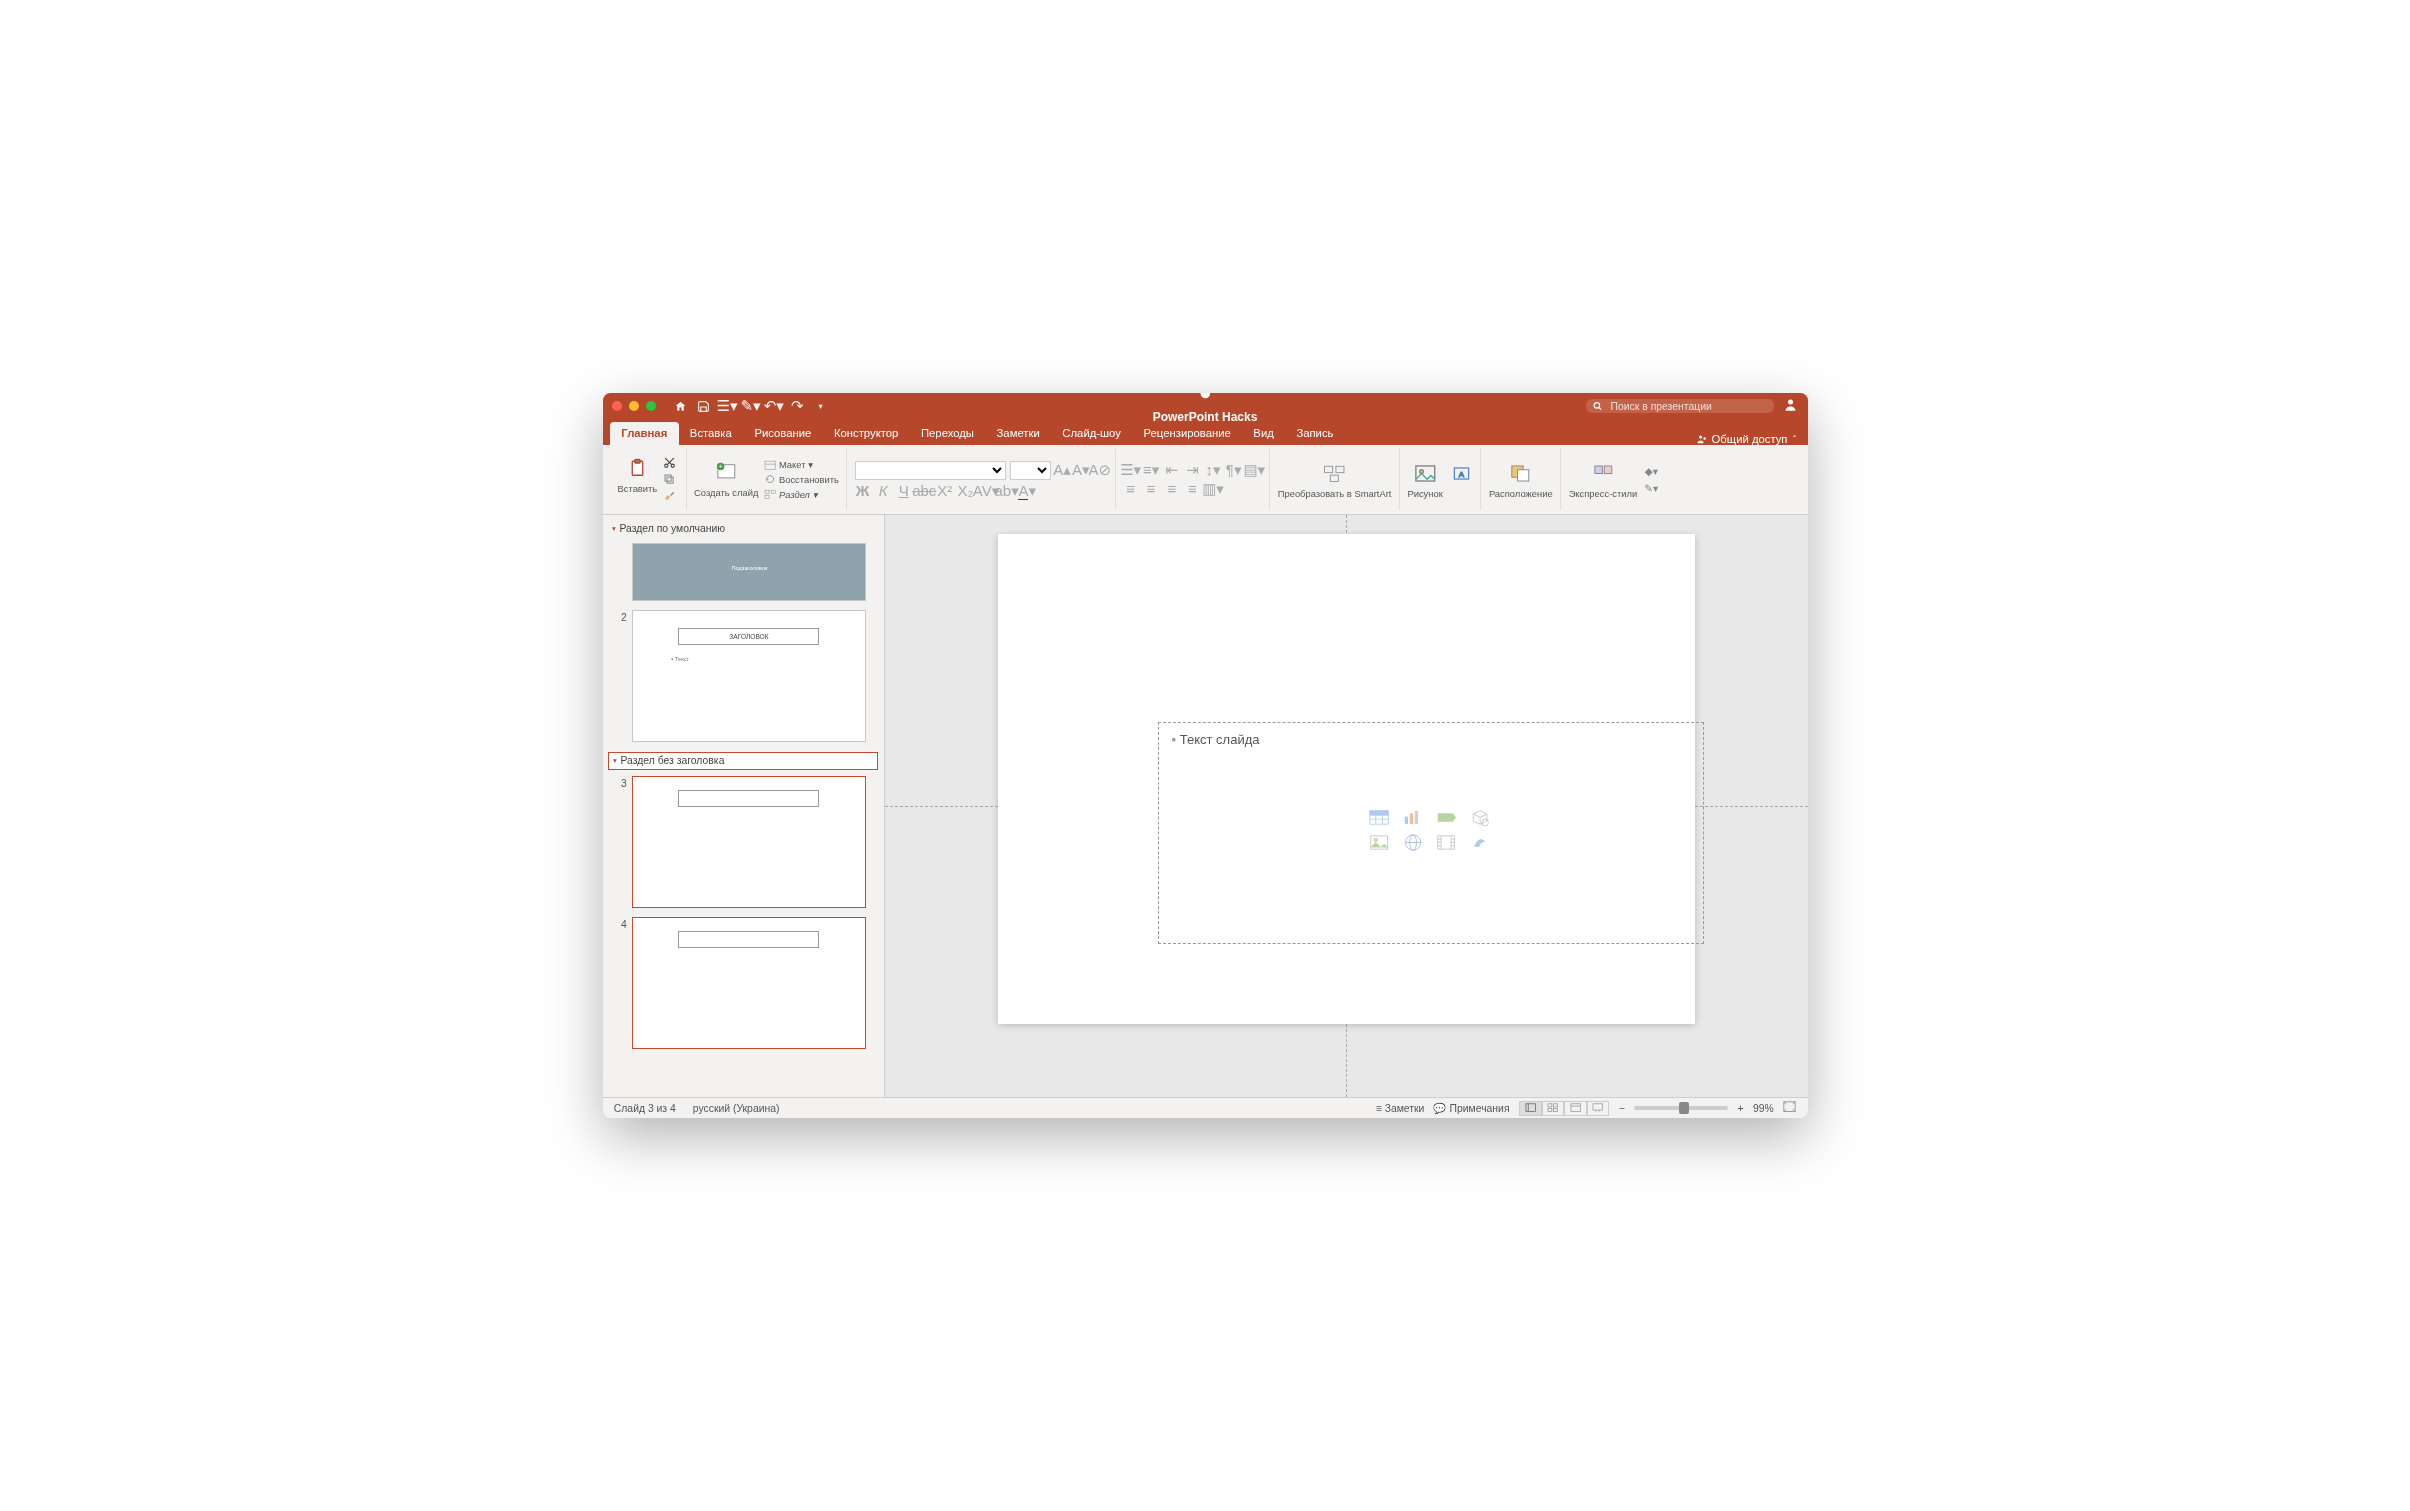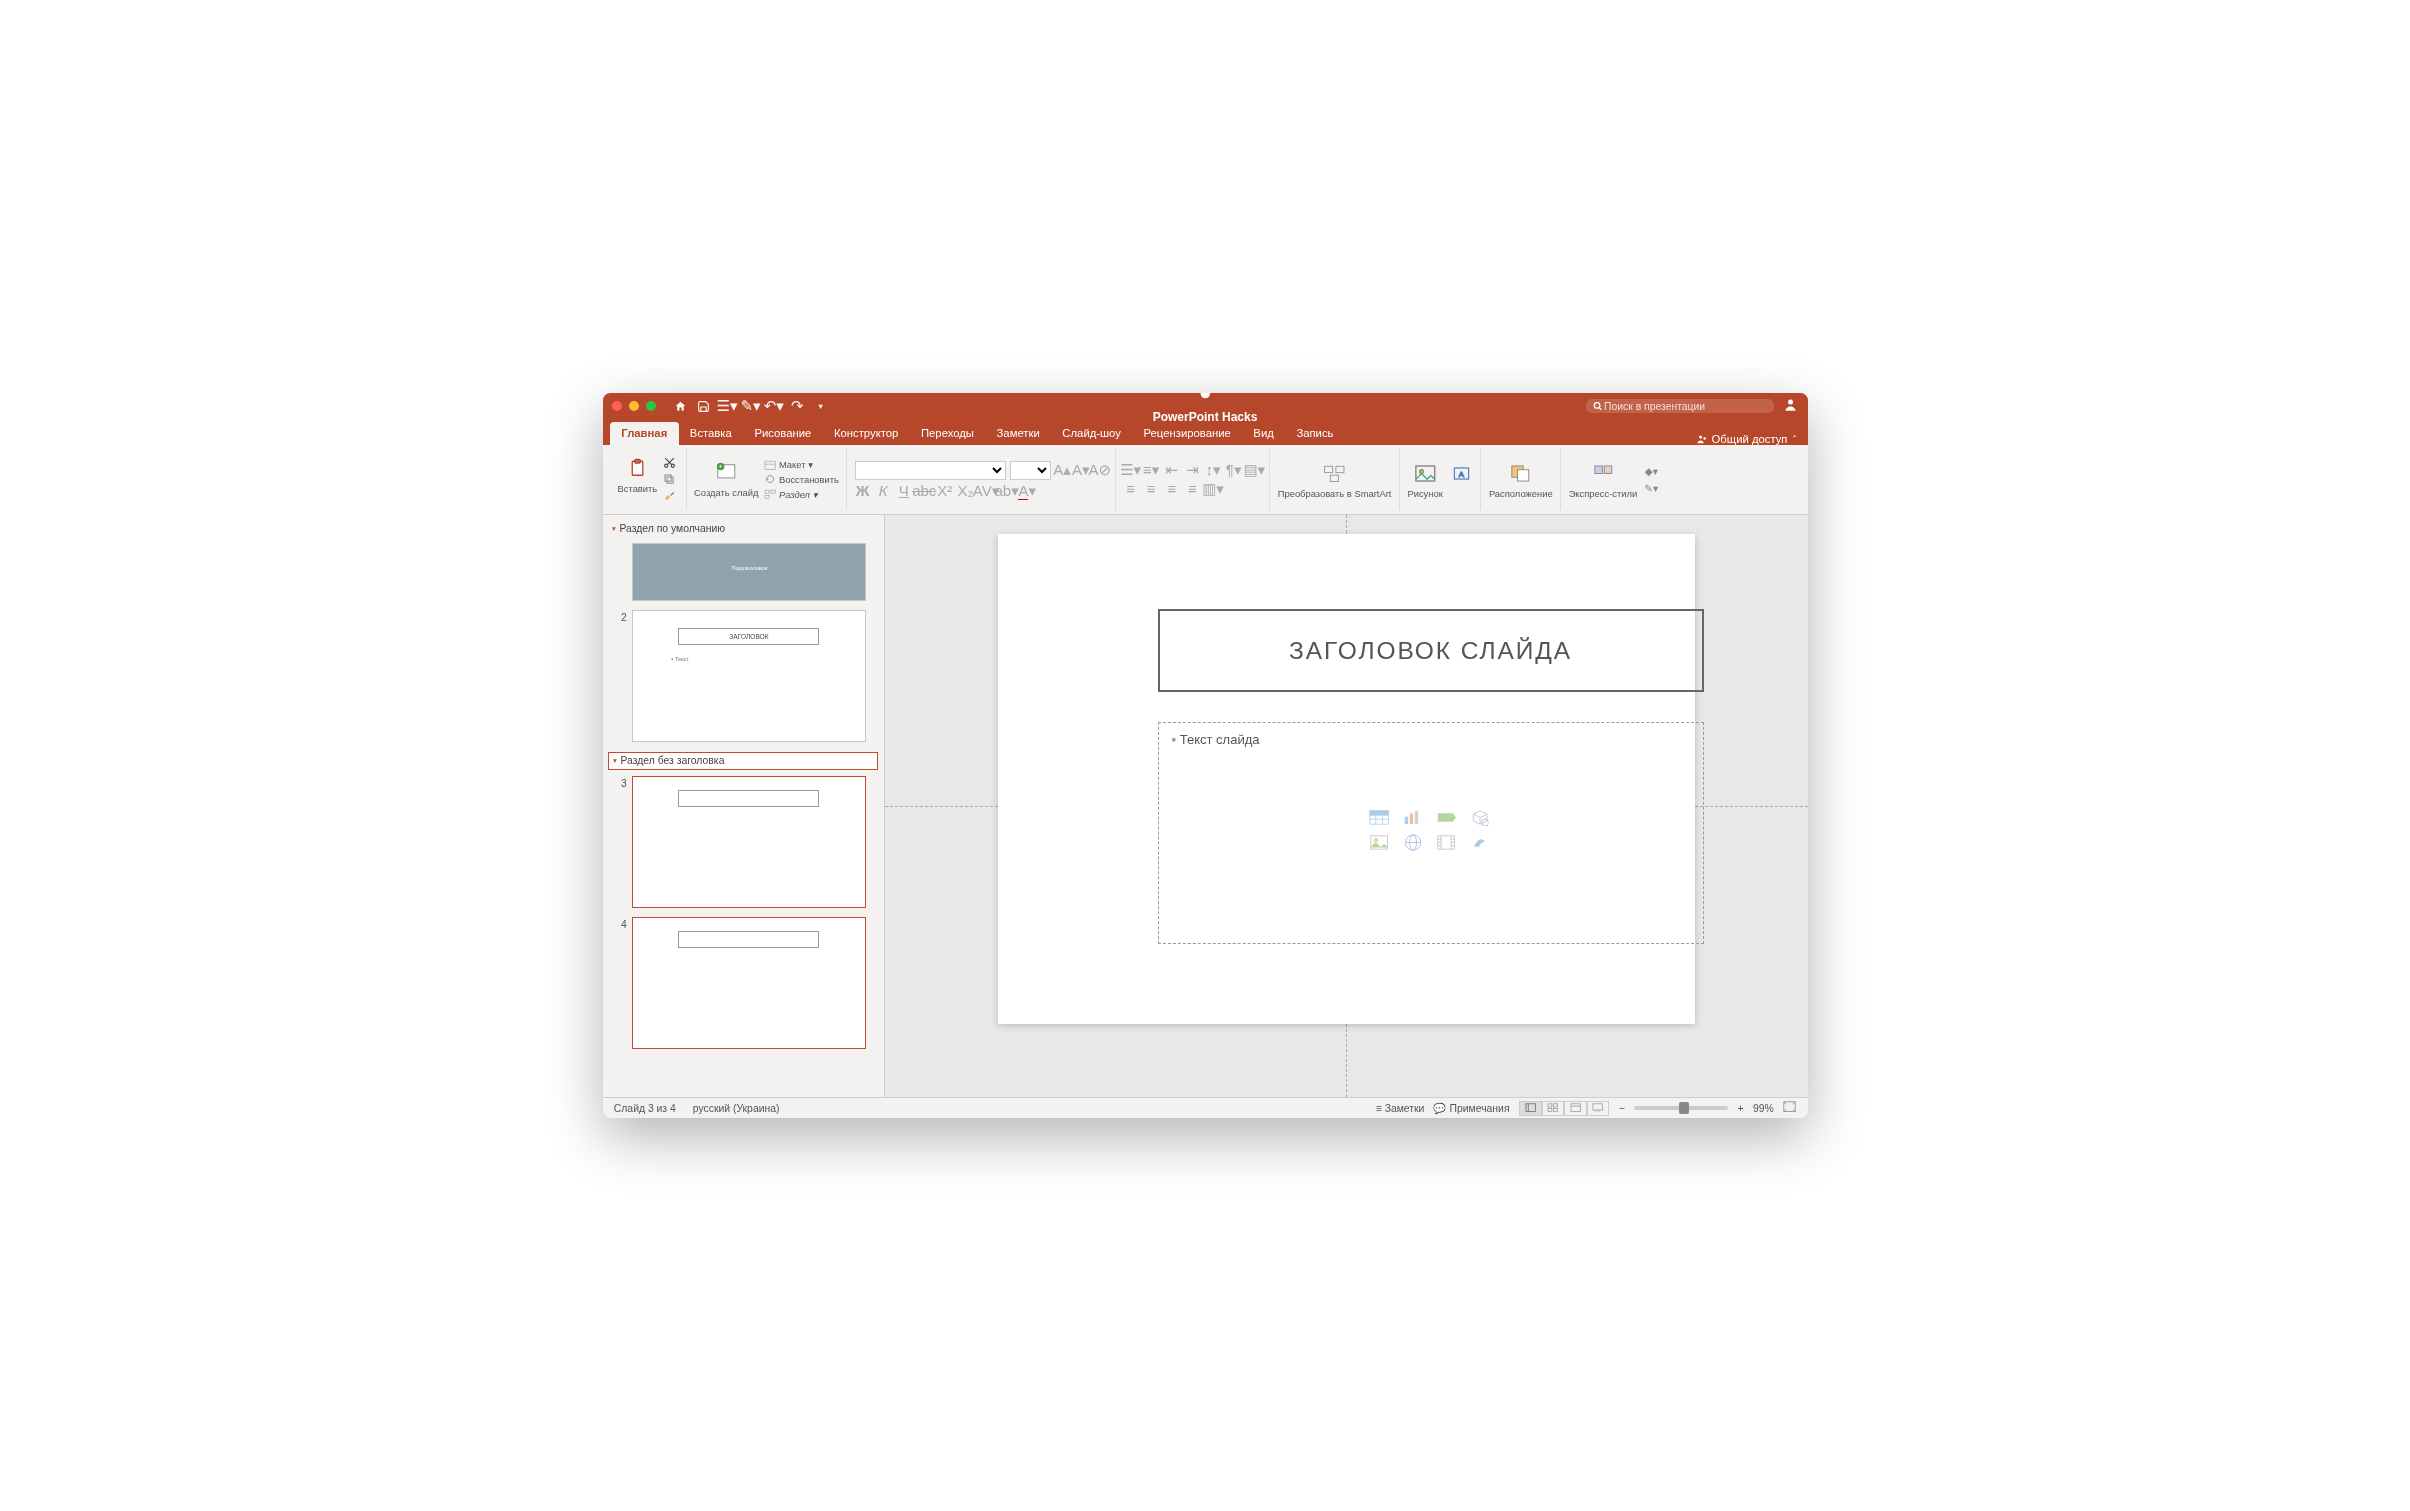--- a/index.html
+++ b/index.html
@@ -8,21 +8,21 @@
 
 
 .titlebar { height: 26px; background: #b7472a; display: flex; align-items: center; padding: 0 9.4px; position: relative; }
 .traffic { display: flex; gap: 6.6px; }
 .traffic span { width: 10.4px; height: 10.4px; border-radius: 50%; }
 .tl-close{background:#ff5f57;} .tl-min{background:#febc2e;} .tl-max{background:#28c840;}
 .qat { display: flex; gap: 9.4px; margin-left: 17px; align-items: center; }
 .qat-ico { width: 14px; height: 14px; color: #fff; opacity: .95; display: flex; align-items:center; justify-content:center;}
 .titlecenter { position: absolute; left: 50%; transform: translateX(-50%); color:#fff; font-size:12px; font-weight:600; display:flex; align-items:center; gap:10px;flex-direction:column;}
 .title-right { margin-left: auto; display:flex; align-items:center; gap:9.4px;}
-.search-box { background: rgba(255,255,255,.15); border-radius: 6px; padding: 1.9px 7.5px; width: 188px; display:flex; align-items:center; gap:1px; color:#fff; font-size:10.4px;}
+.search-box { background: rgba(255,255,255,.15); border-radius: 6px; padding: 1.9px 7.5px; width: 188px; display:flex; align-items:center; gap:8px; color:#fff; font-size:10.4px;}
 .search-box input { background: transparent; border: none; outline: none; color:#fff; font-size:10.4px; width:100%;}
 .search-box input::placeholder{color:rgba(255,255,255,.8);}
 
 
 .tabs { height: 26px; background: #b7472a; display:flex; align-items:flex-end; padding: 0 7.5px; }
 .tab { color: #fff; font-size:11.3px; padding: 5.6px 11.3px; cursor:pointer; border-radius:3.8px 3.8px 0 0;}
 .tab.active { background: #f3f2f1; color:#b7472a; font-weight:600; }
 .tabs-right { margin-left:auto; display:flex; align-items:center; gap:5.6px; color:#fff; font-size:11.3px; padding-right:3.8px;}
 
 
@@ -373,21 +373,20 @@
         <div class="thumb sel">
           <div class="thumb-blank-hdr"></div>
         </div>
       </div>
     </div>
 
     <div class="slide-area">
       <div class="guide-v"></div>
       <div class="guide-h"></div>
       <div class="slide">
-        <div class="slide-title">ЗАГОЛОВОК СЛАЙДА</div>
         <div class="slide-body">
           <div class="slide-body-txt">Текст слайда</div>
           <div class="content-icons">
             <span class="ci">
                 <svg width="21" height="15" viewBox="0 0 24 18" fill="none" stroke="#5b9bd5" stroke-width="1">
                   <rect x="1" y="1" width="22" height="16"></rect>
                   <line x1="1" y1="6" x2="23" y2="6"></line>
                   <line x1="1" y1="11" x2="23" y2="11"></line>
                   <line x1="8" y1="1" x2="8" y2="17"></line>
                   <line x1="16" y1="1" x2="16" y2="17"></line>

